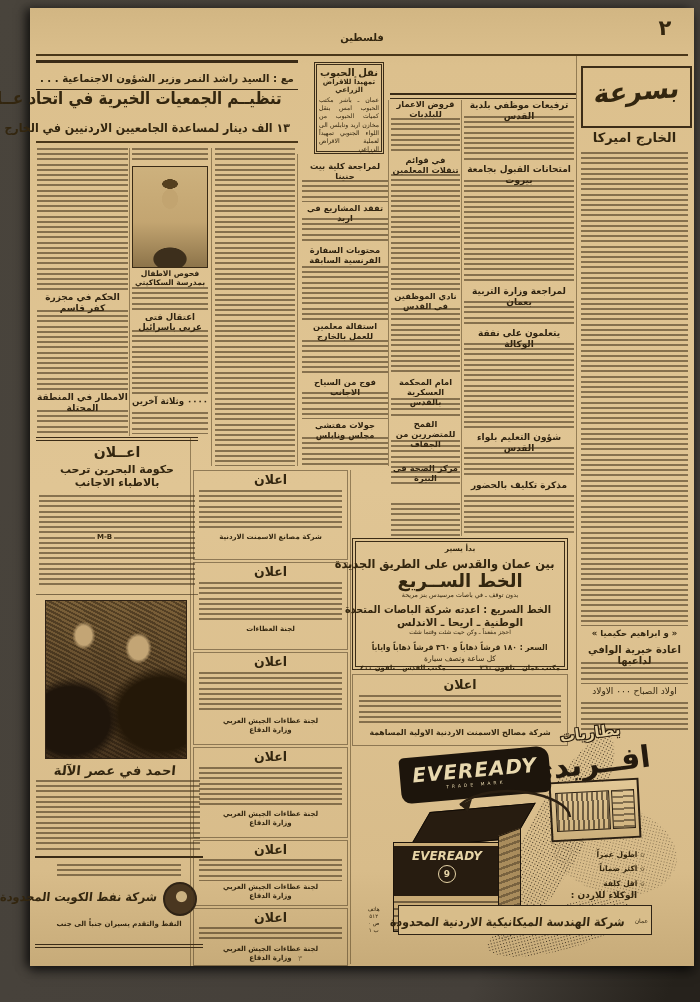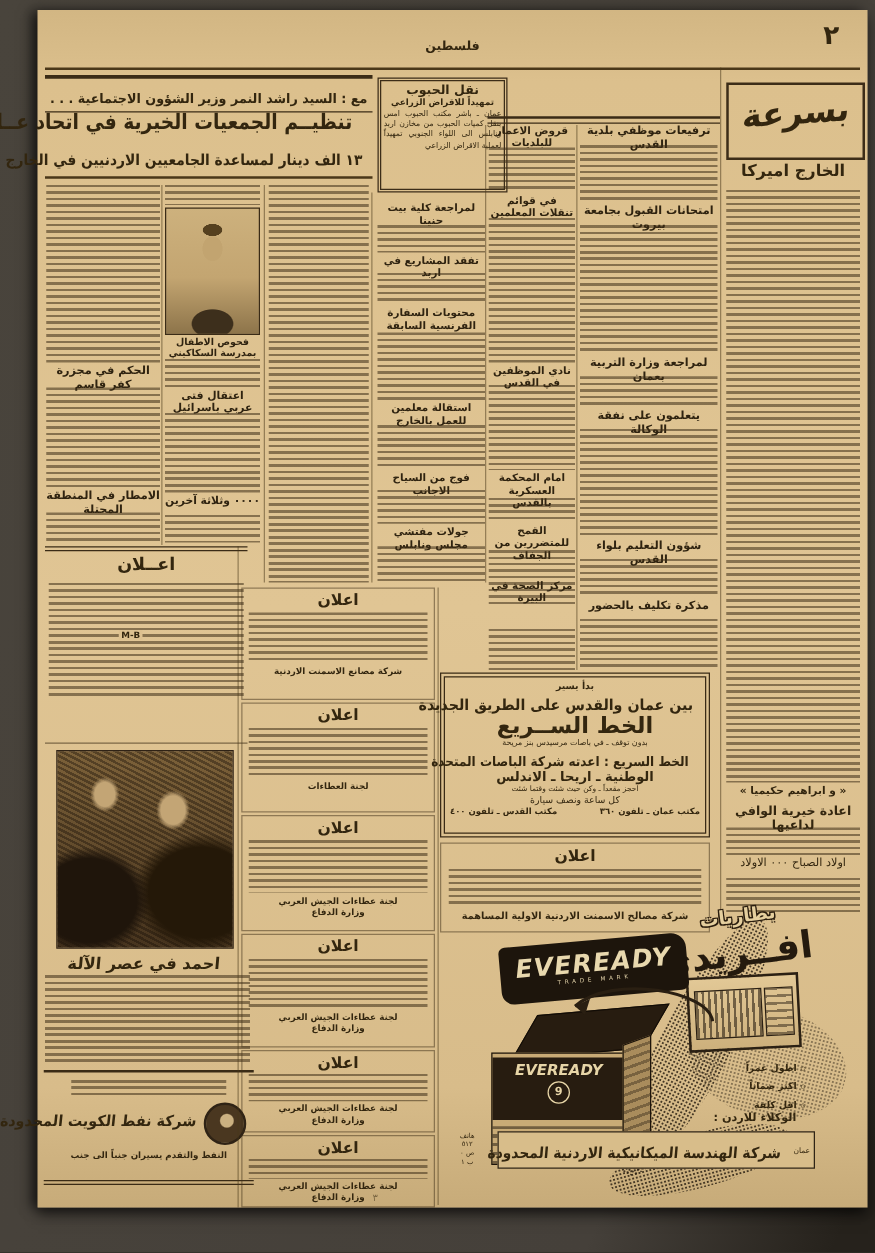--- a/index.html
+++ b/index.html
@@ -64,21 +64,21 @@
     <span class="fit" style="font-size:10.5px;font-weight:700;transform:scaleX(.97);">مع : السيد راشد النمر وزير الشؤون الاجتماعية . . .</span>
   </div>
   <div class="abs c" style="left:2px;top:80px;width:270px;">
     <span class="fit" style="font-size:17px;font-weight:900;transform:scaleX(.88);">تنظيــم الجمعيات الخيرية في اتحاد عــام</span>
   </div>
   <div class="abs c" style="left:2px;top:109px;width:270px;">
     <span class="fit" style="font-size:12px;font-weight:700;transform:scaleX(.92);">١٣ الف دينار لمساعدة الجامعيين الاردنيين في الخارج</span>
   </div>
   <div class="abs hr" style="left:6px;top:133px;width:262px;height:1.5px;"></div>
 
-  <div class="abs" style="left:272px;top:54px;width:104px;height:92px;border:3px double #3c2d18;padding:2px;box-sizing:border-box;">
+  <div class="abs" style="left:284px;top:54px;width:70px;height:92px;border:3px double #3c2d18;padding:2px;box-sizing:border-box;">
     <div class="c" style="font-size:10px;font-weight:900;">نقل الحبوب</div>
     <div class="c" style="font-size:7px;font-weight:700;">تمهيداً للاقراض الزراعي</div>
     <div style="font-size:6.2px;line-height:1.32;text-align:justify;margin-top:2px;">عمان ـ باشر مكتب الحبوب امس بنقل كميات الحبوب من مخازن اربد ونابلس الى اللواء الجنوبي تمهيداً لعملية الاقراض الزراعي</div>
   </div>
 
   <div class="abs" style="left:360px;top:85px;width:186px;height:3px;border-top:2px solid #3a2b16;border-bottom:1px solid #3a2b16;"></div>
 
   <div class="abs nh" style="left:272px;top:154px;width:86px;">لمراجعة كلية بيت حنينا</div>
   <div class="abs g" style="left:272px;top:172px;width:86px;height:22px;"></div>
   <div class="abs nh" style="left:272px;top:196px;width:86px;">تفقد المشاريع في اربد</div>
@@ -136,20 +136,21 @@
   <div class="abs g" style="left:102px;top:279px;width:76px;height:23px;"></div>
   <div class="abs nh" style="left:102px;top:304px;width:76px;font-size:8.6px;">اعتقال فتى عربي باسرائيل</div>
   <div class="abs g" style="left:102px;top:322px;width:76px;height:64px;"></div>
   <div class="abs nh" style="left:102px;top:388px;width:76px;font-size:8.6px;">٠٠٠٠ وثلاثة آخرين</div>
   <div class="abs g" style="left:102px;top:404px;width:76px;height:22px;"></div>
 
   <div class="abs g" style="left:185px;top:140px;width:80px;height:318px;"></div>
 
   <div class="abs" style="left:6px;top:429px;width:162px;height:158px;border-top:4px double #3a2b16;border-bottom:1px solid rgba(58,43,22,.6);padding:3px;box-sizing:border-box;">
     <div class="c" style="font-size:14px;font-weight:900;">اعــلان</div>
+    <div class="c" style="font-size:11px;font-weight:700;margin-top:3px;">حكومة البحرين ترحب بالاطباء الاجانب</div>
     <div class="g" style="height:92px;margin-top:6px;position:relative;">
       <span style="position:absolute;left:56px;top:38px;background:#ddc190;padding:0 2px;font-size:7px;font-weight:700;direction:ltr;">M-B</span>
     </div>
   </div>
 
   <div class="abs woodcut" style="left:15px;top:592px;width:140px;height:157px;"></div>
   <div class="abs c" style="left:8px;top:752px;width:154px;">
     <span class="fit" style="font-size:13px;font-weight:900;transform:skewX(-5deg);">احمد في عصر الآلة</span>
   </div>
   <div class="abs g" style="left:6px;top:772px;width:164px;height:72px;"></div>
@@ -204,20 +205,21 @@
   </div>
 
   <div class="abs c" style="left:322px;top:530px;width:216px;height:132px;border:4px double #3a2b16;box-sizing:border-box;padding:2px 4px;">
     <div style="font-size:7.5px;font-weight:700;">بدأ يسير</div>
     <div><span class="fit" style="font-size:12px;font-weight:900;transform:scaleX(.95);">بين عمان والقدس على الطريق الجديدة</span></div>
     <div style="font-size:18px;font-weight:900;line-height:1.05;">الخط الســريع</div>
     <div style="font-size:6.3px;">بدون توقف ـ في باصات مرسيدس بنز مريحة</div>
     <div><span class="fit" style="font-size:10.5px;font-weight:900;transform:scaleX(.92);">الخط السريع : اعدته شركة الباصات المتحدة</span></div>
     <div style="font-size:10.5px;font-weight:900;line-height:1.05;">الوطنية ـ اريحا ـ الاندلس</div>
     <div style="font-size:6px;">احجز مقعداً ـ وكن حيث شئت وقتما شئت</div>
+    <div><span class="fit" style="font-size:8px;font-weight:700;transform:scaleX(.95);">السعر : ١٨٠ قرشاً ذهاباً و ٣٦٠ قرشاً ذهاباً واياباً</span></div>
     <div style="font-size:7.5px;">كل ساعة ونصف سيارة</div>
     <div style="display:flex;justify-content:space-between;font-size:6.8px;font-weight:700;margin-top:1px;">
       <span>مكتب عمان ـ تلفون ٣٦٠</span>
       <span>مكتب القدس ـ تلفون ٤٠٠</span>
     </div>
   </div>
 
   <div class="abs" style="left:322px;top:666px;width:216px;height:72px;border:1px solid rgba(64,48,24,.5);box-sizing:border-box;padding:2px 6px;">
     <div class="c" style="font-size:12.5px;font-weight:900;">اعلان</div>
     <div class="g" style="height:30px;margin:3px 0;"></div>

